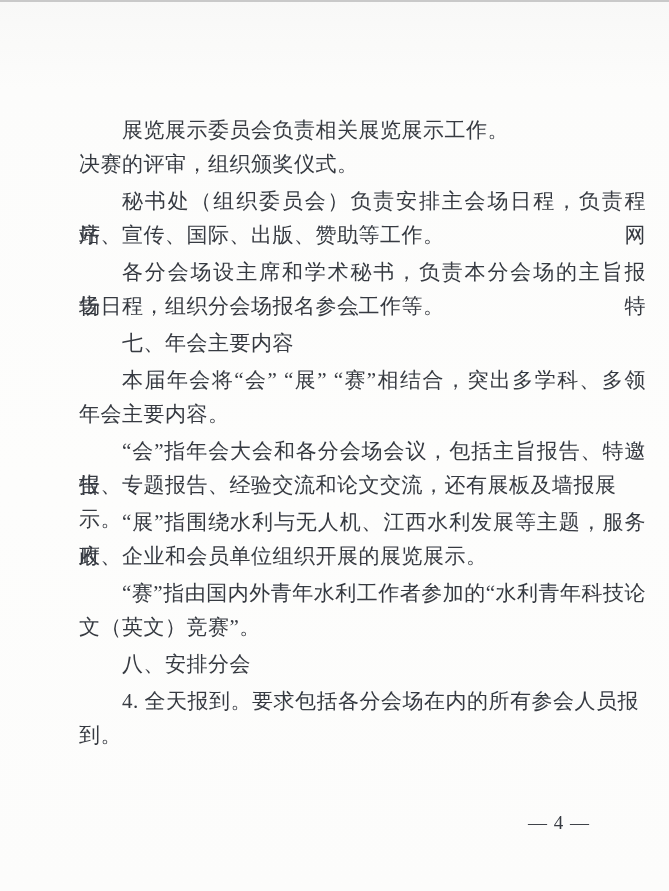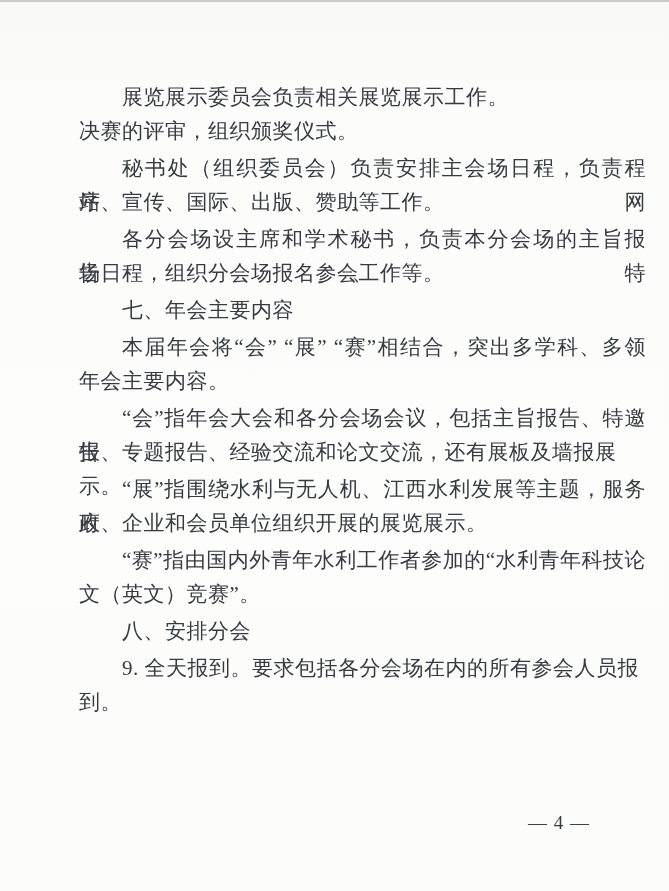--- a/index.html
+++ b/index.html
@@ -19,21 +19,21 @@
   .scan-edge {
     position: absolute;
     top: 0; left: 0;
     width: 100%;
     height: 2px;
     background: #c9c9c9;
   }
   .content {
     position: absolute;
     left: 79px;
-    top: 77px;
+    top: 110px;
     width: 567px;
     font-size: 21px;
   }
   .doc-line {
     height: 34px;
     line-height: 34px;
     letter-spacing: 0.5px;
     white-space: normal;
   }
   .doc-line.para {
@@ -70,16 +70,16 @@
       <div class="doc-line para">七、年会主要内容</div>
       <div class="doc-line para fill">本届年会将“会” “展” “赛”相结合，突出多学科、多领</div>
       <div class="doc-line">年会主要内容。</div>
       <div class="doc-line para fill">“会”指年会大会和各分会场会议，包括主旨报告、特邀报</div>
       <div class="doc-line">告、专题报告、经验交流和论文交流，还有展板及墙报展示。</div>
       <div class="doc-line para fill">“展”指围绕水利与无人机、江西水利发展等主题，服务政</div>
       <div class="doc-line">府、企业和会员单位组织开展的展览展示。</div>
       <div class="doc-line para fill">“赛”指由国内外青年水利工作者参加的“水利青年科技论</div>
       <div class="doc-line">文（英文）竞赛”。</div>
       <div class="doc-line para">八、安排分会</div>
-      <div class="doc-line para">9. 全天报到。要求包括各分会场在内的所有参会人员报到。</div>
+      <div class="doc-line para">4. 全天报到。要求包括各分会场在内的所有参会人员报到。</div>
     </div>
   <div class="page-number">— 4 —</div>
 </div>
 
 </body></html>

